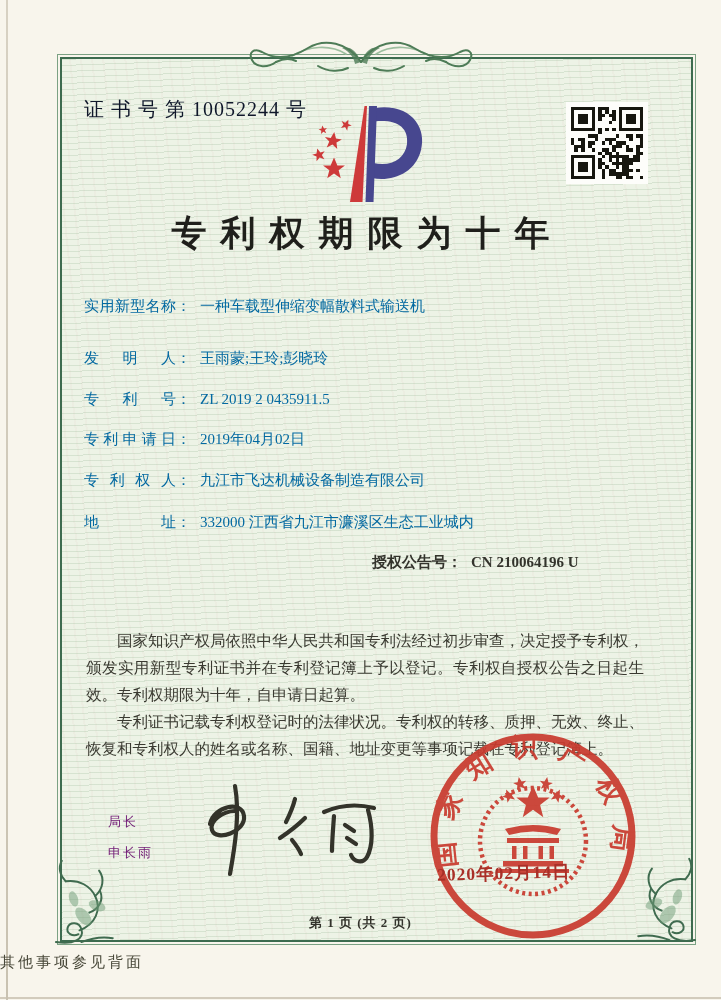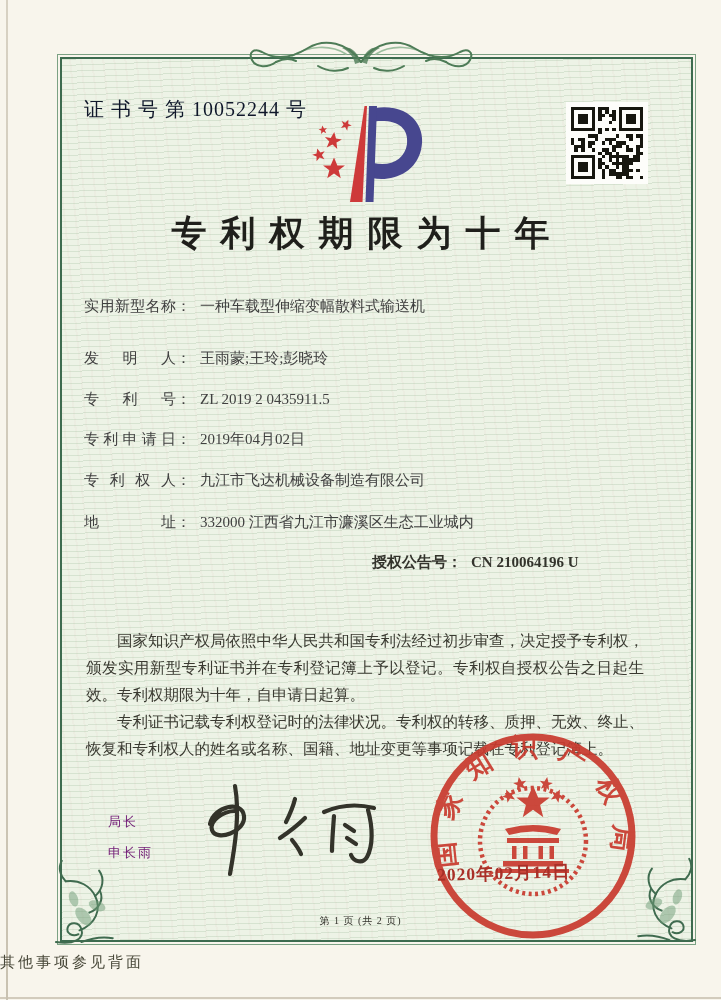--- a/index.html
+++ b/index.html
@@ -29,42 +29,42 @@
     box-sizing:border-box;padding:5px;display:grid;
     grid-template-columns:repeat(21,1fr);grid-template-rows:repeat(21,1fr);
   }
   .qr .qm{background:#16160f;}
 
   .title{
     position:absolute;left:0;right:0;top:210px;text-align:center;
     font-size:35px;font-weight:700;letter-spacing:14px;text-indent:14px;color:#1f1f1b;
   }
 
-  .row{position:absolute;left:84px;font-size:15px;color:#404040;white-space:nowrap;}
+  .row{position:absolute;left:84px;font-size:15px;color:#0369a1;white-space:nowrap;}
   .row .lab{display:inline-block;width:92px;text-align:justify;text-align-last:justify;}
   .row .col{display:inline-block;margin-right:9px;}
   .grant{position:absolute;left:372px;font-size:15px;color:#33332c;white-space:nowrap;font-weight:bold;}
   .grant .col{display:inline-block;margin-right:9px;}
 
   .body-text{
     position:absolute;left:86px;top:586px;width:558px;
     font-size:15.5px;line-height:27px;color:#3a3a31;text-align:justify;margin-top:41px;
   }
   .body-text p{margin:0;text-indent:2em;}
 
   .signer{position:absolute;left:108px;top:806px;font-size:13px;color:#701a75;line-height:31px;letter-spacing:2px;}
   .signature{position:absolute;left:188px;top:780px;width:210px;height:100px;}
 
   .seal{position:absolute;left:426px;top:729px;width:214px;height:214px;opacity:.92;}
   .seal-date{
     position:absolute;left:437px;top:861px;font-size:17.5px;font-weight:600;
     color:#a93028;letter-spacing:1px;transform:rotate(-1.5deg);z-index:5;
   }
 
-  .page-info{position:absolute;left:0;right:0;top:914px;text-align:center;font-size:10px;color:#33332c;letter-spacing:1px;}
+  .page-info{position:absolute;left:0;right:0;top:914px;text-align:center;font-size:13px;color:#33332c;letter-spacing:1px;font-weight:bold;}
   .back-note{position:absolute;left:0;right:0;top:953px;text-align:left;font-size:15px;color:#474738;letter-spacing:3px;}
 
   .ornament-top{position:absolute;left:228px;top:28px;width:266px;height:58px;}
   .flourish-br{position:absolute;left:599px;top:846px;width:98px;height:98px;}
   .flourish-bl{position:absolute;left:54px;top:848px;width:98px;height:98px;transform:scaleX(-1);}
 </style>
 </head>
 <body>
 
 <div class="page">

